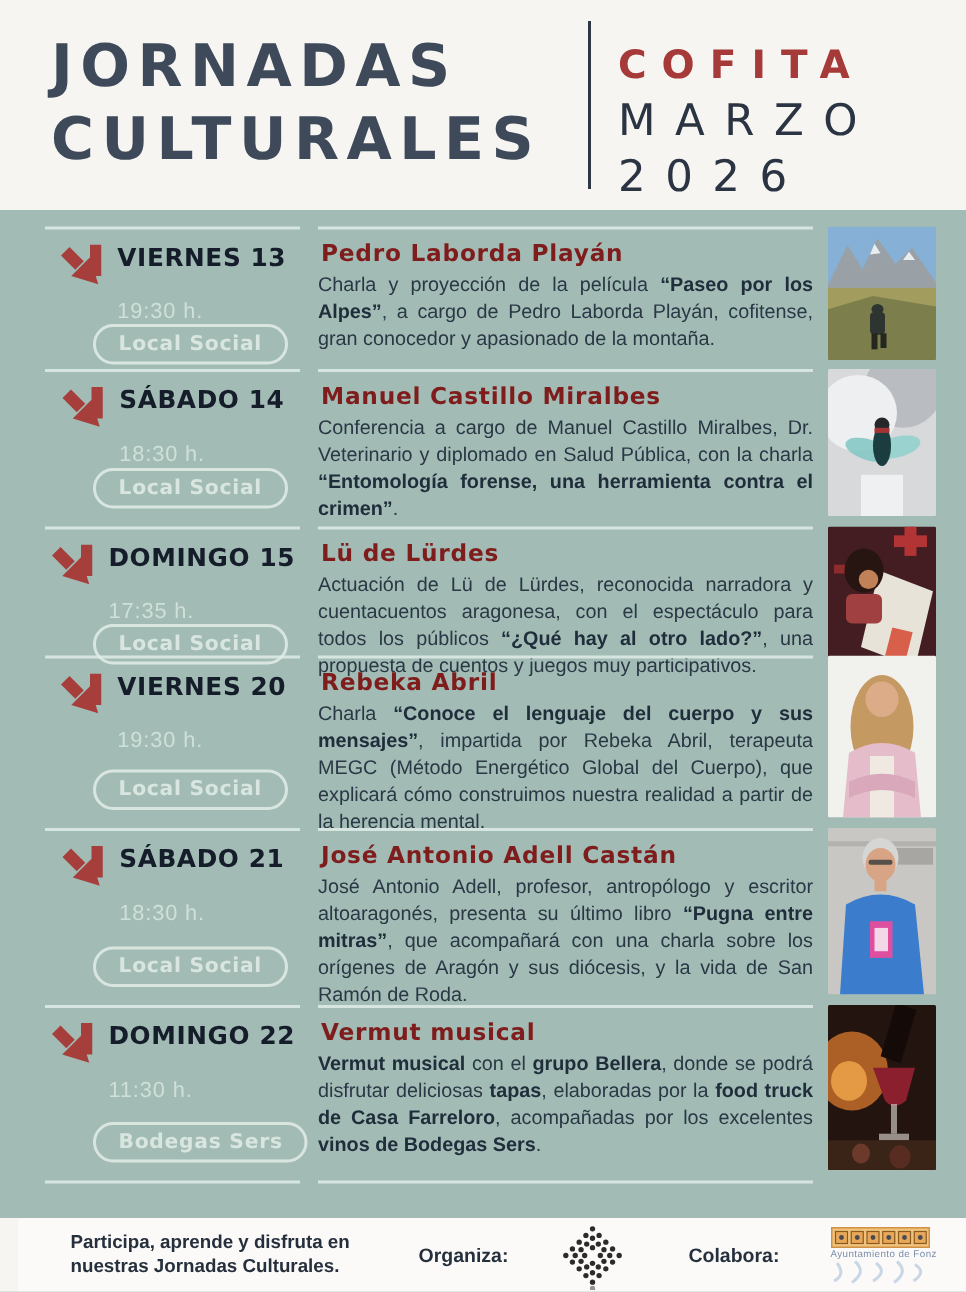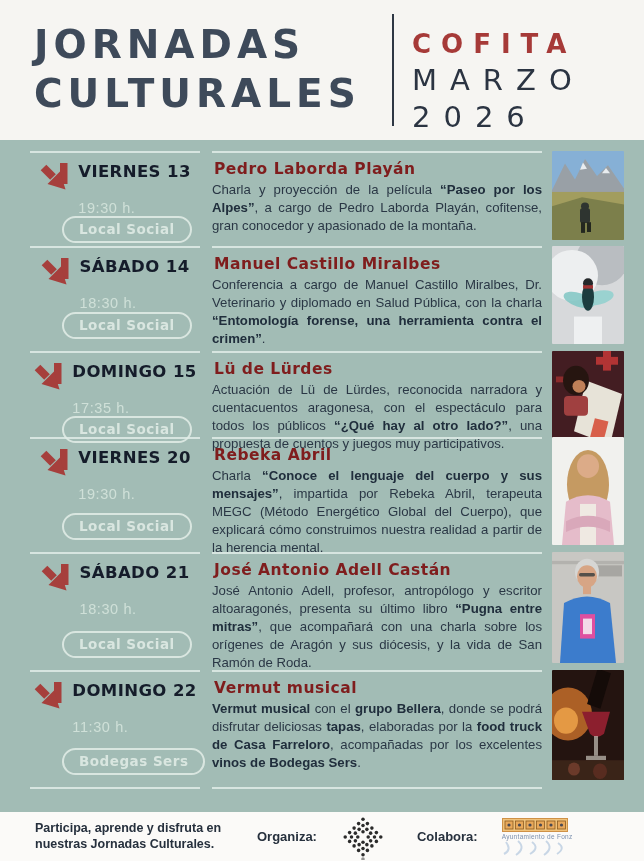--- a/index.html
+++ b/index.html
@@ -74,21 +74,21 @@
   .col-photo{width:72px;flex:none;display:flex;align-items:flex-start;}
   .col-photo svg{display:block;border-radius:1px;}
   .row-end{display:flex;height:0;}
   .row-end .seg1{width:170px;border-top:2px solid rgba(224,236,231,.85);}
   .row-end .gap{width:12px;}
   .row-end .seg2{flex:1;margin-right:10px;border-top:2px solid rgba(224,236,231,.85);}
   .row-end .seg3{width:72px;}
   
   .footer{
     height:49px;background:#fbfaf8;display:flex;align-items:center;
-    padding:0 18px 0 35px;box-sizing:border-box;gap:10px;
+    padding:0 18px 0 35px;box-sizing:border-box;gap:20px;margin-left:12px;
   }
   .footer-msg{
     width:200px;font-size:12.5px;font-weight:700;color:#26303d;line-height:1.25;
   }
   .org-label,.col-label{
     font-size:13px;font-weight:700;color:#26303d;white-space:nowrap;
   }
   .org-label{margin-left:12px;text-align:right;}
   .col-label{margin-left:22px;}
   .org-logo{margin-left:14px;flex:none;}

